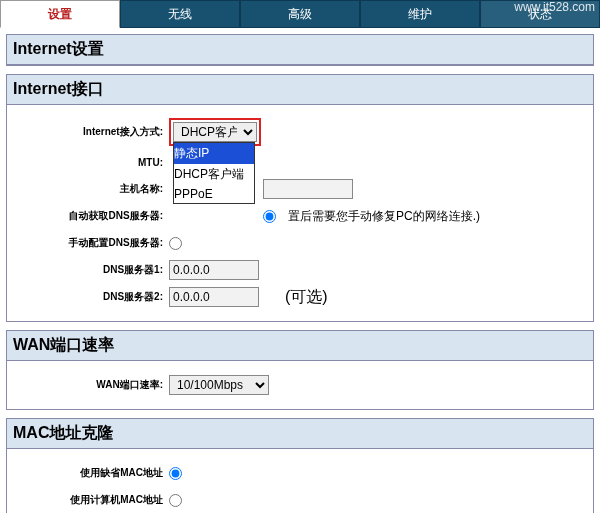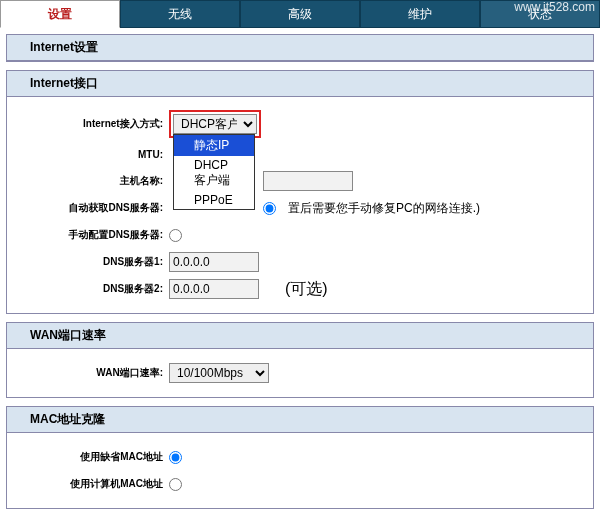--- a/index.html
+++ b/index.html
@@ -5,32 +5,32 @@
 * { box-sizing: border-box; margin: 0; padding: 0; }
 body { font-family: Arial, "Microsoft YaHei", sans-serif; font-size: 12px; background: #fff; width: 600px; }
 .tabs { display: flex; height: 28px; }
 .tab { flex: 1; display: flex; align-items: center; justify-content: center; border: 1px solid #999; cursor: pointer; }
 .tab.active { background: #fff; color: #b91c1c; font-weight: bold; border-bottom: 1px solid #fff; }
 .tab.inactive { background: #18516f; color: #fff; border-color: #0d3a52; }
 .tab.last { background: #275f7d; color: #fff; position: relative; }
 .watermark { position: absolute; right: 4px; top: -1px; color: #fff; font-size: 12px; opacity: 0.85; }
 .page { padding: 6px; }
 .section { border: 1px solid #88a; margin-bottom: 8px; }
-.section-header { background: #d8e4f0; padding: 4px 23px; font-weight: bold; border-bottom: 1px solid #88a; font-size: 12px; }
+.section-header { background: #d8e4f0; padding: 4px 6px; font-weight: bold; border-bottom: 1px solid #88a; font-size: 16px; }
 .section-body { padding: 8px 12px; }
 .desc { padding: 8px 10px; color: #333; font-size: 12px; }
 .row { display: flex; align-items: center; margin: 5px 0; min-height: 22px; }
 .label { width: 150px; text-align: right; padding-right: 6px; font-weight: bold; font-size: 10px; }
 .control { display: flex; align-items: center; gap: 6px; }
 .select-wrap { position: relative; }
 select, input[type=text] { height: 20px; font-size: 12px; padding: 1px 3px; border: 1px solid #888; }
 input[type=text] { width: 90px; background: #f2f2f2; }
 .highlight-box { border: 2px solid #d22; padding: 2px; position: relative; }
 .dropdown-open { position: absolute; top: 22px; left: 2px; background: #fff; border: 1px solid #333; width: 82px; z-index: 10; }
-.dd-item { padding: 2px 20px; font-size: 12px; cursor: pointer; }
+.dd-item { padding: 2px 0; font-size: 12px; cursor: pointer; }
 .dd-item.sel { background: #1a4fd6; color: #fff; }
 .extra-text { margin-left: 6px; font-size: 12px; }
 .note { margin-left: 20px; font-size: 16px; }
 input[type=radio] { margin: 0; }
 </style>
 </head>
 <body>
 
 <div class="tabs">
   <div class="tab active">设置</div>

